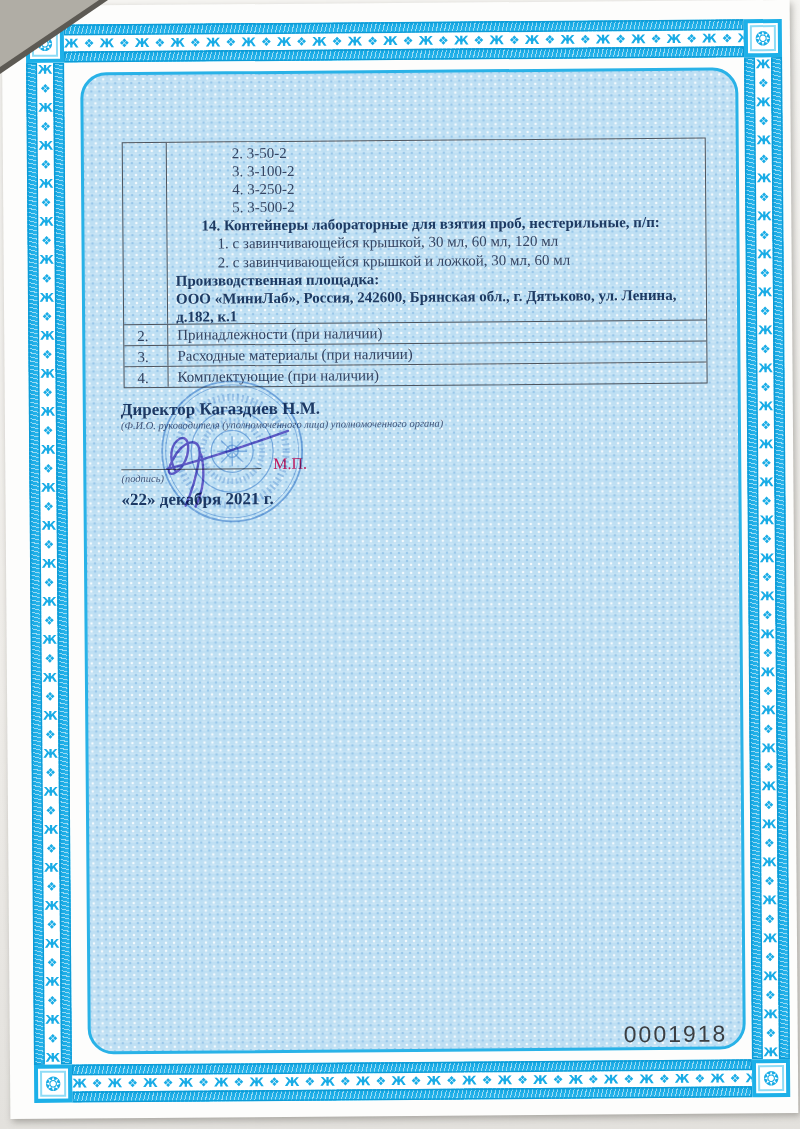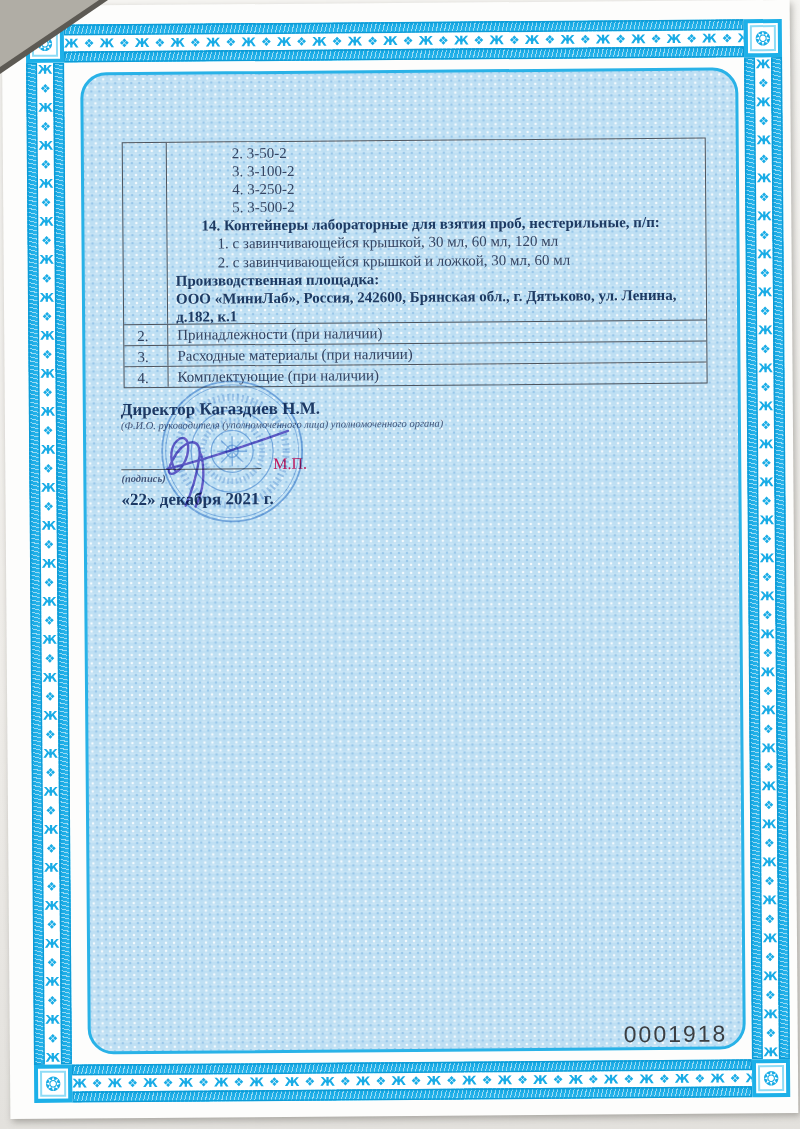--- a/index.html
+++ b/index.html
@@ -65,21 +65,21 @@
   .trow{display:flex;height:20px;border-bottom:1px solid #4e545d;}
   .trow:last-child{border-bottom:none;}
   .trow .lbl{flex:1;font:15px/20px "Liberation Serif",serif;padding-left:9px;white-space:nowrap;}
   
   .abs{position:absolute;z-index:6;white-space:nowrap;}
   .director{left:116px;top:395px;font:bold 17px/1.2 "Liberation Serif",serif;color:#1d3964;}
   .caption{font:italic 10.5px/1.2 "Liberation Serif",serif;color:#41557a;}
   .cap1{left:116px;top:415px;}
   .sigline{left:116px;top:447px;width:140px;height:17px;border-bottom:1.4px solid #4a505a;}
   .mp{left:268px;top:450px;font:16px/1.2 "Liberation Serif",serif;color:#be185d;}
-  .cap2{left:116px;top:468px;font-weight:bold;}
+  .cap2{left:116px;top:468px;}
   .dateline{left:116px;top:485px;font:bold 17px/1.2 "Liberation Serif",serif;color:#1d3964;}
   
   .stamp{left:152px;top:372px;mix-blend-mode:multiply;opacity:.78;z-index:7;}
   .sig-ink{left:140px;top:406px;mix-blend-mode:multiply;z-index:8;}
   
   .serial{left:614px;top:1021px;font:23px/1.1 "Liberation Sans",sans-serif;
     letter-spacing:2px;color:#3b3e42;z-index:6;}
 </style>
 </head>
 <body>

